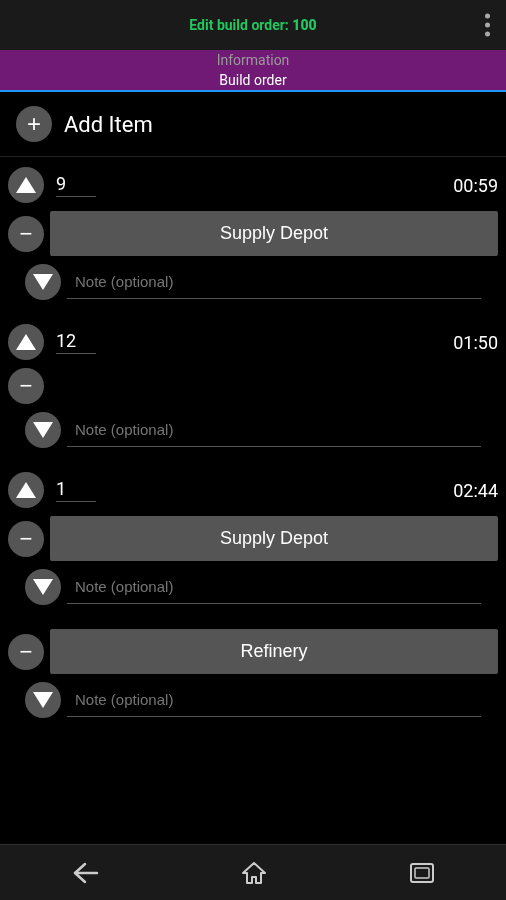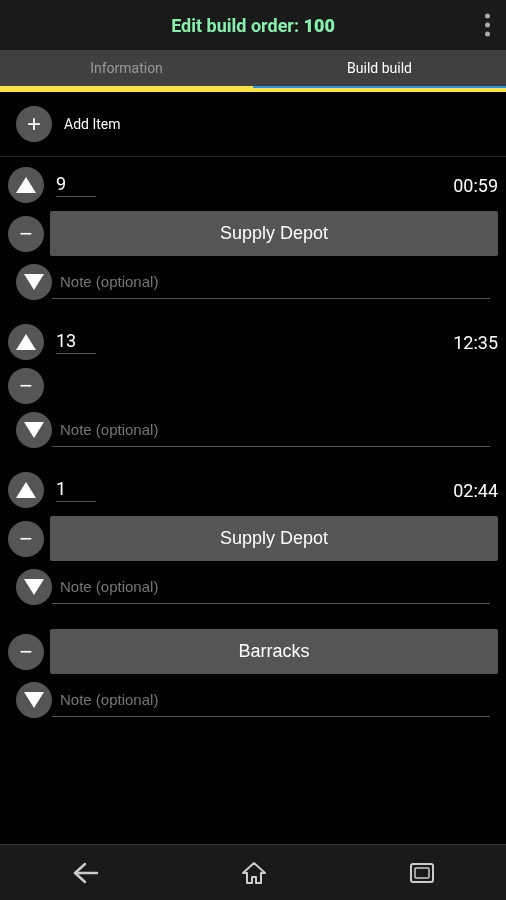--- a/index.html
+++ b/index.html
@@ -23,23 +23,23 @@
       background-color: #1a1a1a;
       height: 50px;
       display: flex;
       align-items: center;
       justify-content: center;
       position: relative;
       padding: 0 16px;
     }
 
     .header-title {
-      font-size: 18px;
+      font-size: 14px;
       font-weight: bold;
-      color: #86efac;
+      color: #22c55e;
       text-align: center;
     }
 
     .header-menu-icon {
       position: absolute;
       right: 16px;
       top: 50%;
       transform: translateY(-50%);
       display: flex;
       flex-direction: column;
@@ -51,23 +51,24 @@
       display: block;
       width: 5px;
       height: 5px;
       background: #aaa;
       border-radius: 50%;
     }
 
     
     .tabs {
       display: flex;
-      background-color: #404040;
-      border-bottom: 6px solid #fde047;
+      background-color: #701a75;
+      border-bottom: 2px solid #fde047;
       height: 42px;
+      flex-direction: column;
     }
 
     .tab {
       flex: 1;
       display: flex;
       align-items: center;
       justify-content: center;
       font-size: 14px;
       color: #999999;
       cursor: pointer;
@@ -126,21 +127,21 @@
 
     .circle-btn.down {
       background-color: #555;
     }
 
     .circle-btn.minus {
       background-color: #555;
     }
 
     .add-item-label {
-      font-size: 14px;
+      font-size: 22px;
       color: #ffffff;
     }
 
     
     .build-item {
       padding: 6px 0 10px 0;
     }
 
     .build-item-top-row {
       display: flex;
@@ -187,21 +188,22 @@
       font-size: 18px;
       padding: 12px 20px;
       text-align: center;
       border-radius: 2px;
       cursor: pointer;
     }
 
     .build-item-note-row {
       display: flex;
       align-items: center;
-      padding: 4px 16px;
+      padding: 4px 25px;
+      gap: 6px;
     }
 
     .note-input {
       flex: 1;
       background-color: transparent;
       border: none;
       border-bottom: 1px solid #555;
       color: #777;
       font-size: 15px;
       padding: 8px 8px;
@@ -269,21 +271,21 @@
     <span></span>
     <span></span>
   </div>
 </div>
 
 <div class="tabs">
   <div class="tab">
     <span>Information</span>
   </div>
   <div class="tab active">
-    <span>Build build</span>
+    <span>Build order</span>
   </div>
 </div>
 
 <div class="content">
 
   <div class="add-item-row">
     <button class="circle-btn" style="font-size:24px;">+</button>
     <span class="add-item-label">Add Item</span>
   </div>
 
@@ -308,22 +310,22 @@
       <input class="note-input" type="text" placeholder="Note (optional)" style="">
     </div>
   </div>
 
   <div class="build-item">
     <div class="build-item-top-row">
       <button class="circle-btn up">
         <span class="icon-up"></span>
       </button>
       <div class="supply-time-row">
-        <span class="supply-count">13</span>
-        <span class="time-value">12:35</span>
+        <span class="supply-count">12</span>
+        <span class="time-value">01:50</span>
       </div>
     </div>
     <div class="build-item-action-row">
       <button class="circle-btn minus" style="font-size:22px;">−</button>
     </div>
     <div class="build-item-note-row">
       <button class="circle-btn down">
         <span class="icon-down"></span>
       </button>
       <input class="note-input" type="text" placeholder="Note (optional)" style="">
@@ -348,21 +350,21 @@
       <button class="circle-btn down">
         <span class="icon-down"></span>
       </button>
       <input class="note-input" type="text" placeholder="Note (optional)" style="">
     </div>
   </div>
 
   <div class="build-item">
     <div class="build-item-action-row">
       <button class="circle-btn minus" style="font-size:22px;">−</button>
-      <button class="item-button">Barracks</button>
+      <button class="item-button">Refinery</button>
     </div>
     <div class="build-item-note-row">
       <button class="circle-btn down">
         <span class="icon-down"></span>
       </button>
       <input class="note-input" type="text" placeholder="Note (optional)" style="">
     </div>
   </div>
 
 </div>

